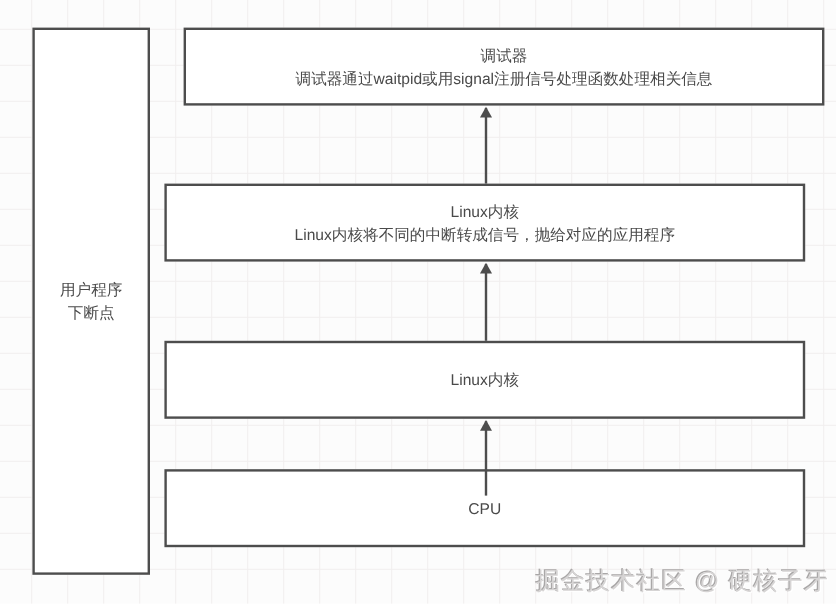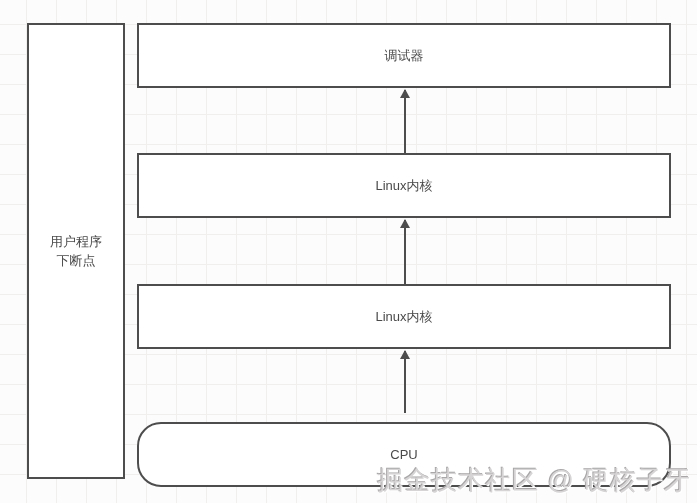--- a/index.html
+++ b/index.html
@@ -37,24 +37,24 @@
     left: 27px;
     top: 23px;
     width: 98px;
     height: 456px;
   }
   .flow-box {
     left: 137px;
     width: 534px;
     height: 65px;
   }
-  #flow-box-1 { top: 23px; }
+  #flow-box-1 { top: 23px; margin-left: 16px; }
   #flow-box-2 { top: 153px; }
   #flow-box-3 { top: 284px; }
-  #flow-box-4 { top: 422px; border-radius: 24px; }
+  #flow-box-4 { top: 391px; }
   .arrow {
     position: absolute;
     left: 404px;
     width: 2px;
     background: #4d4d4d;
   }
   .arrow::before {
     content: "";
     position: absolute;
     top: -1px;
@@ -65,44 +65,46 @@
     border-right: 5px solid transparent;
     border-bottom: 9px solid #4d4d4d;
   }
   #arrow-1 { top: 90px;  height: 63px; }
   #arrow-2 { top: 220px; height: 64px; }
   #arrow-3 { top: 351px; height: 62px; }
   .watermark {
     position: absolute;
     right: 6px;
     bottom: 5px;
-    font-size: 26px;
+    font-size: 20px;
     letter-spacing: 1px;
     color: #d6d4d4;
     text-shadow: -1px -1px 0 #a9a7a7, 1px 1px 0 #ffffff;
     white-space: nowrap;
     z-index: 5;
   }
 </style>
 </head>
 <body>
 
 <div id="canvas">
 
   <div class="box side-box">
     <div>用户程序</div>
     <div>下断点</div>
   </div>
 
   <div class="box flow-box" id="flow-box-1">
     <div>调试器</div>
+    <div>调试器通过waitpid或用signal注册信号处理函数处理相关信息</div>
   </div>
 
   <div class="box flow-box" id="flow-box-2">
     <div>Linux内核</div>
+    <div>Linux内核将不同的中断转成信号，抛给对应的应用程序</div>
   </div>
 
   <div class="box flow-box" id="flow-box-3">
     <div>Linux内核</div>
   </div>
 
   <div class="box flow-box" id="flow-box-4">
     <div>CPU</div>
   </div>
 

